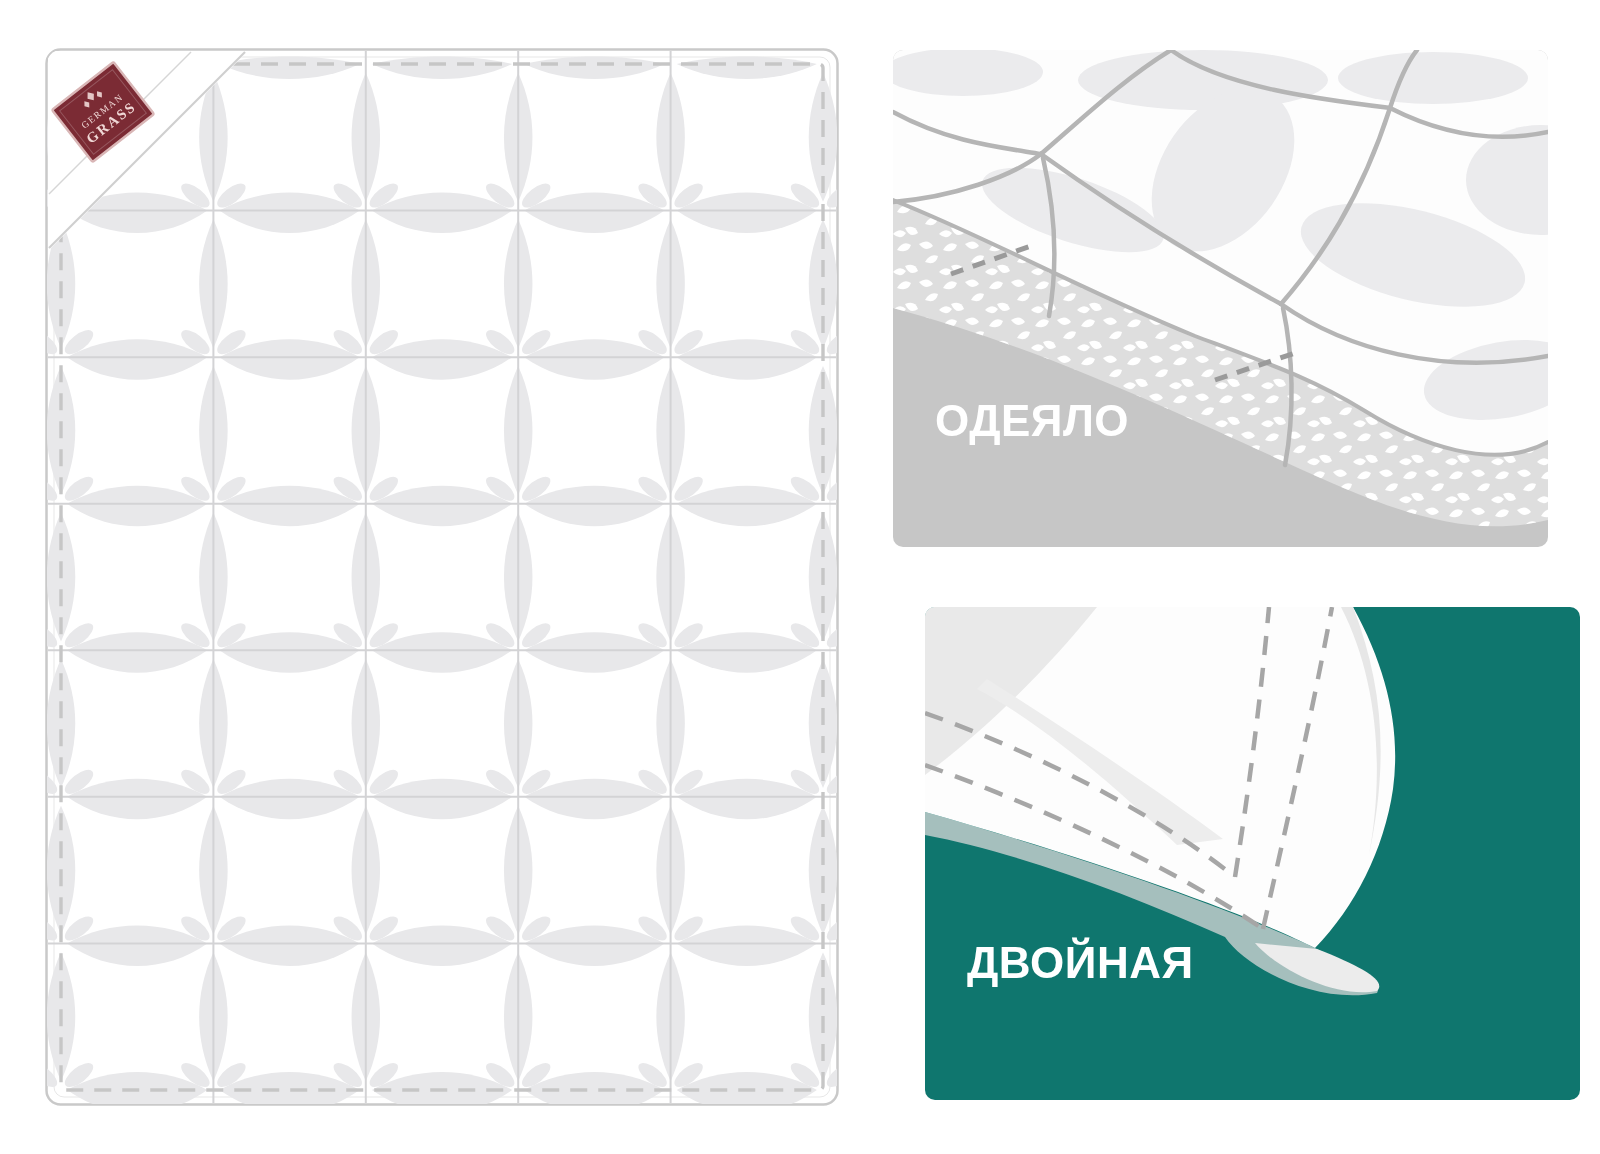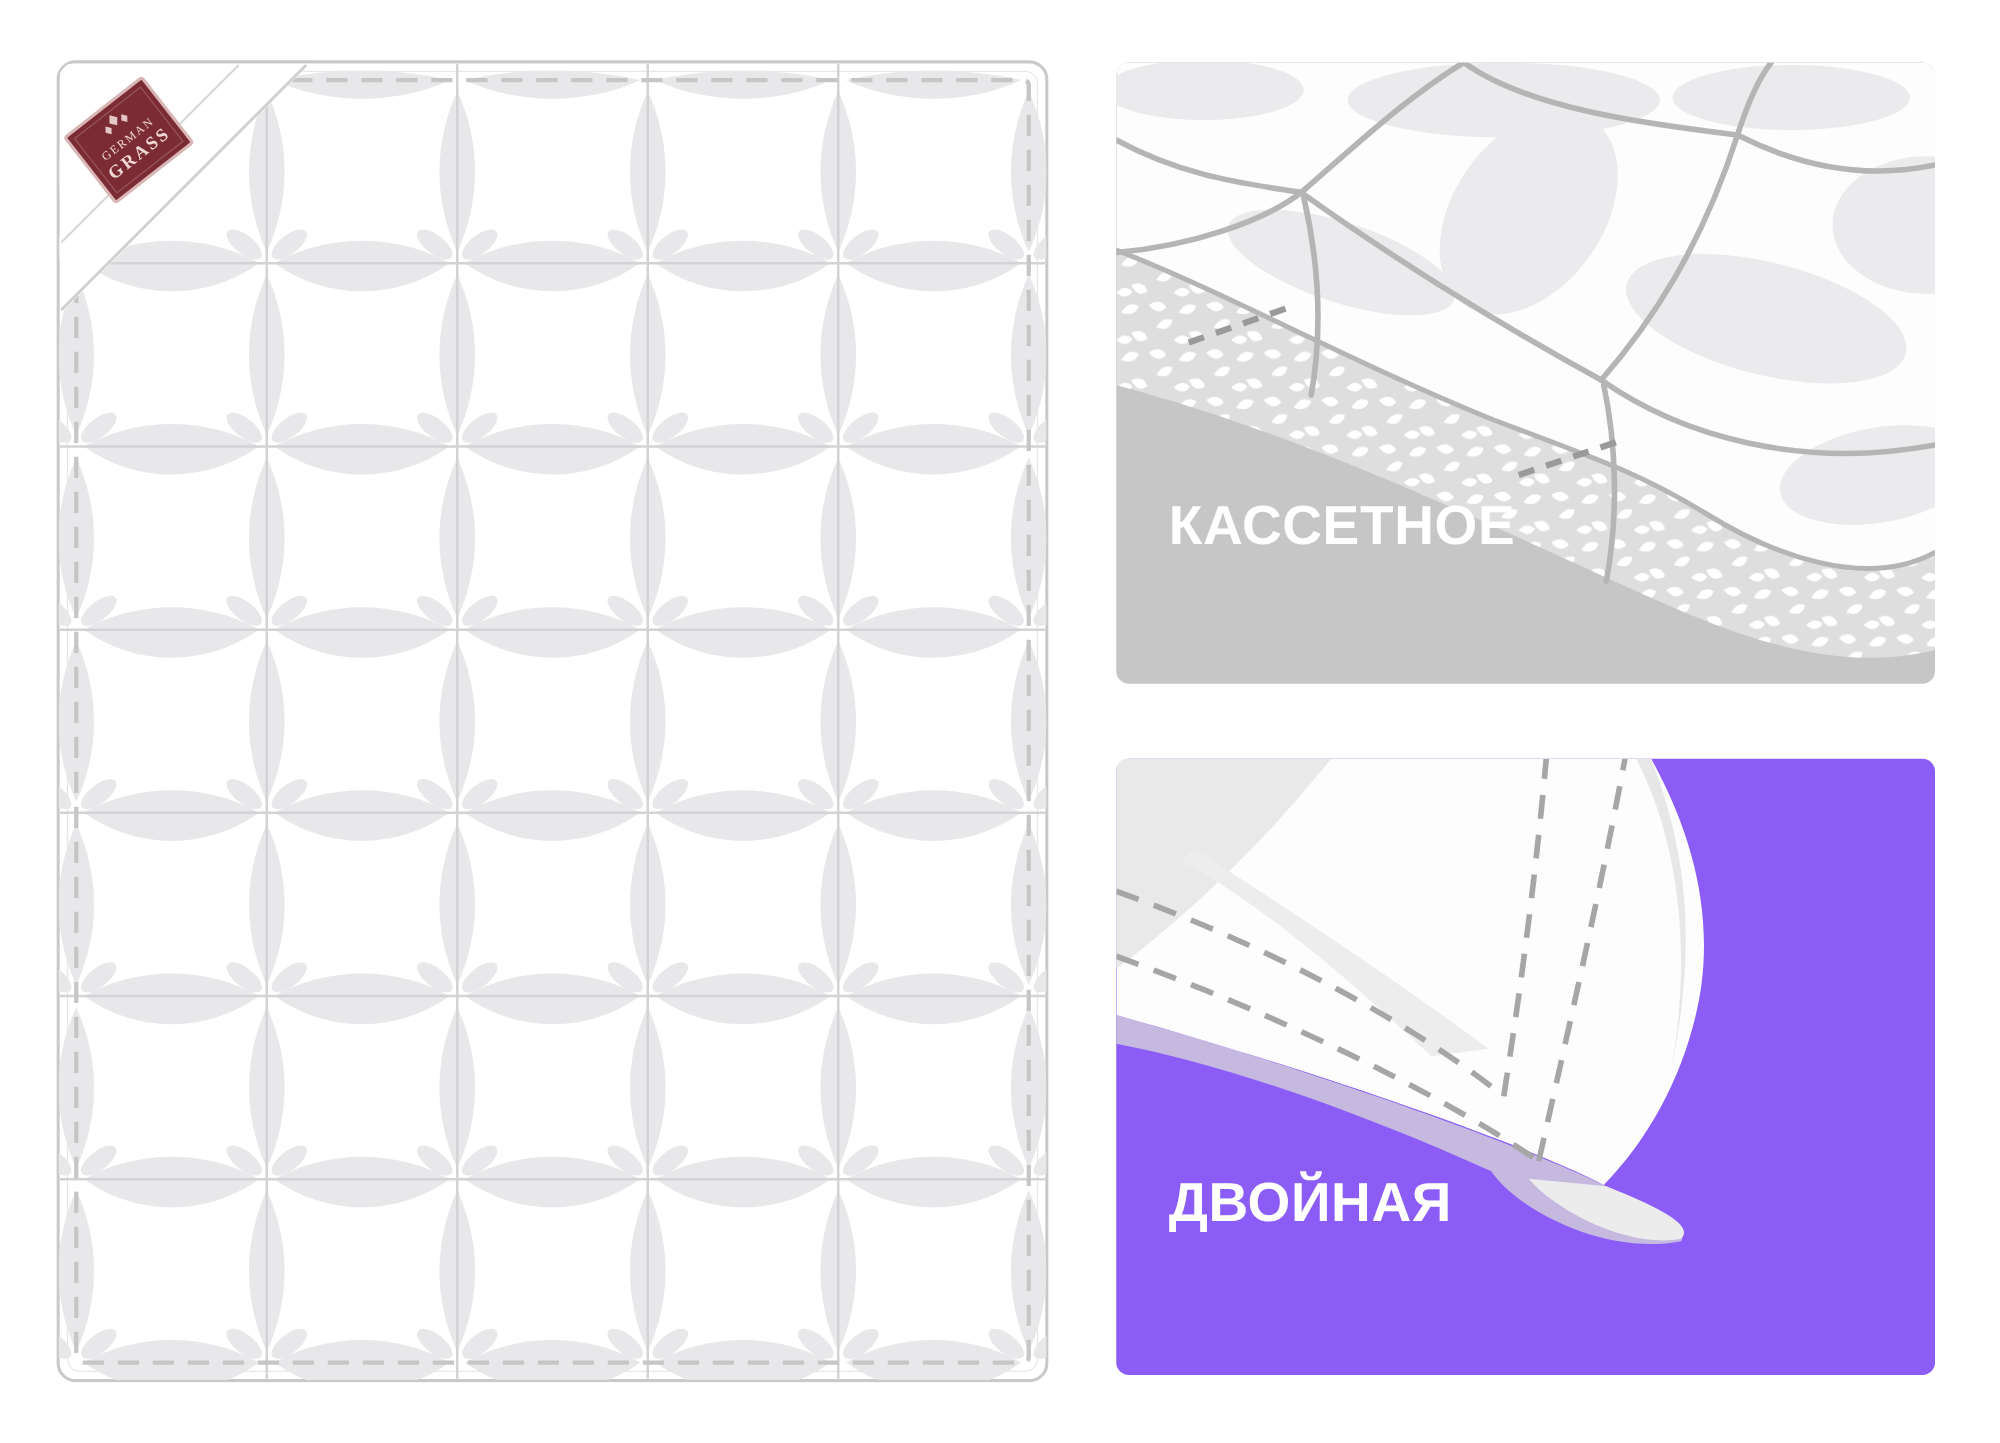--- a/index.html
+++ b/index.html
@@ -264,25 +264,25 @@
         <path d="M390,258 C400,305 402,362 392,415"></path>
         <path d="M0,150 C92,186 182,237 302,286 C382,316 420,329 472,361 C525,394 600,422 655,392" stroke-width="4"></path>
       </g>
 
       <g stroke="#9a9a9a" stroke-width="5" stroke-dasharray="13 10" fill="none">
         <path d="M58,224 L138,196"></path>
         <path d="M322,330 L402,303"></path>
       </g>
     </svg>
     <div class="caption" style="color: rgb(255, 255, 255);">
-      <div>КАССЕТНОЕ</div>
+      <div>ОДЕЯЛО</div>
     </div>
   </div>
 
-  <div class="panel" id="panel2" style="background: #8b5cf6;">
+  <div class="panel" id="panel2" style="background: #0f766e; margin-left: 32px;">
     <svg width="655" height="493" viewBox="0 0 655 493">
 
       <path d="M0,205 C180,256 330,312 392,342 C430,362 458,376 452,386 C390,398 320,360 300,330 C200,285 90,245 0,228 Z" fill="#d8d8d8" opacity="0.75"></path>
 
       <path d="M392,342 C438,360 462,374 452,384 C410,392 352,362 330,336 Z" fill="#ececec"></path>
 
       <path d="M0,0 H428 C462,62 476,122 468,182 C459,243 430,300 390,341 C330,310 180,256 0,205 Z" fill="#fdfdfd"></path>
 
       <g>
         <path d="M0,0 H172 C122,62 62,122 0,168 Z" fill="#e9e9e9"></path>

